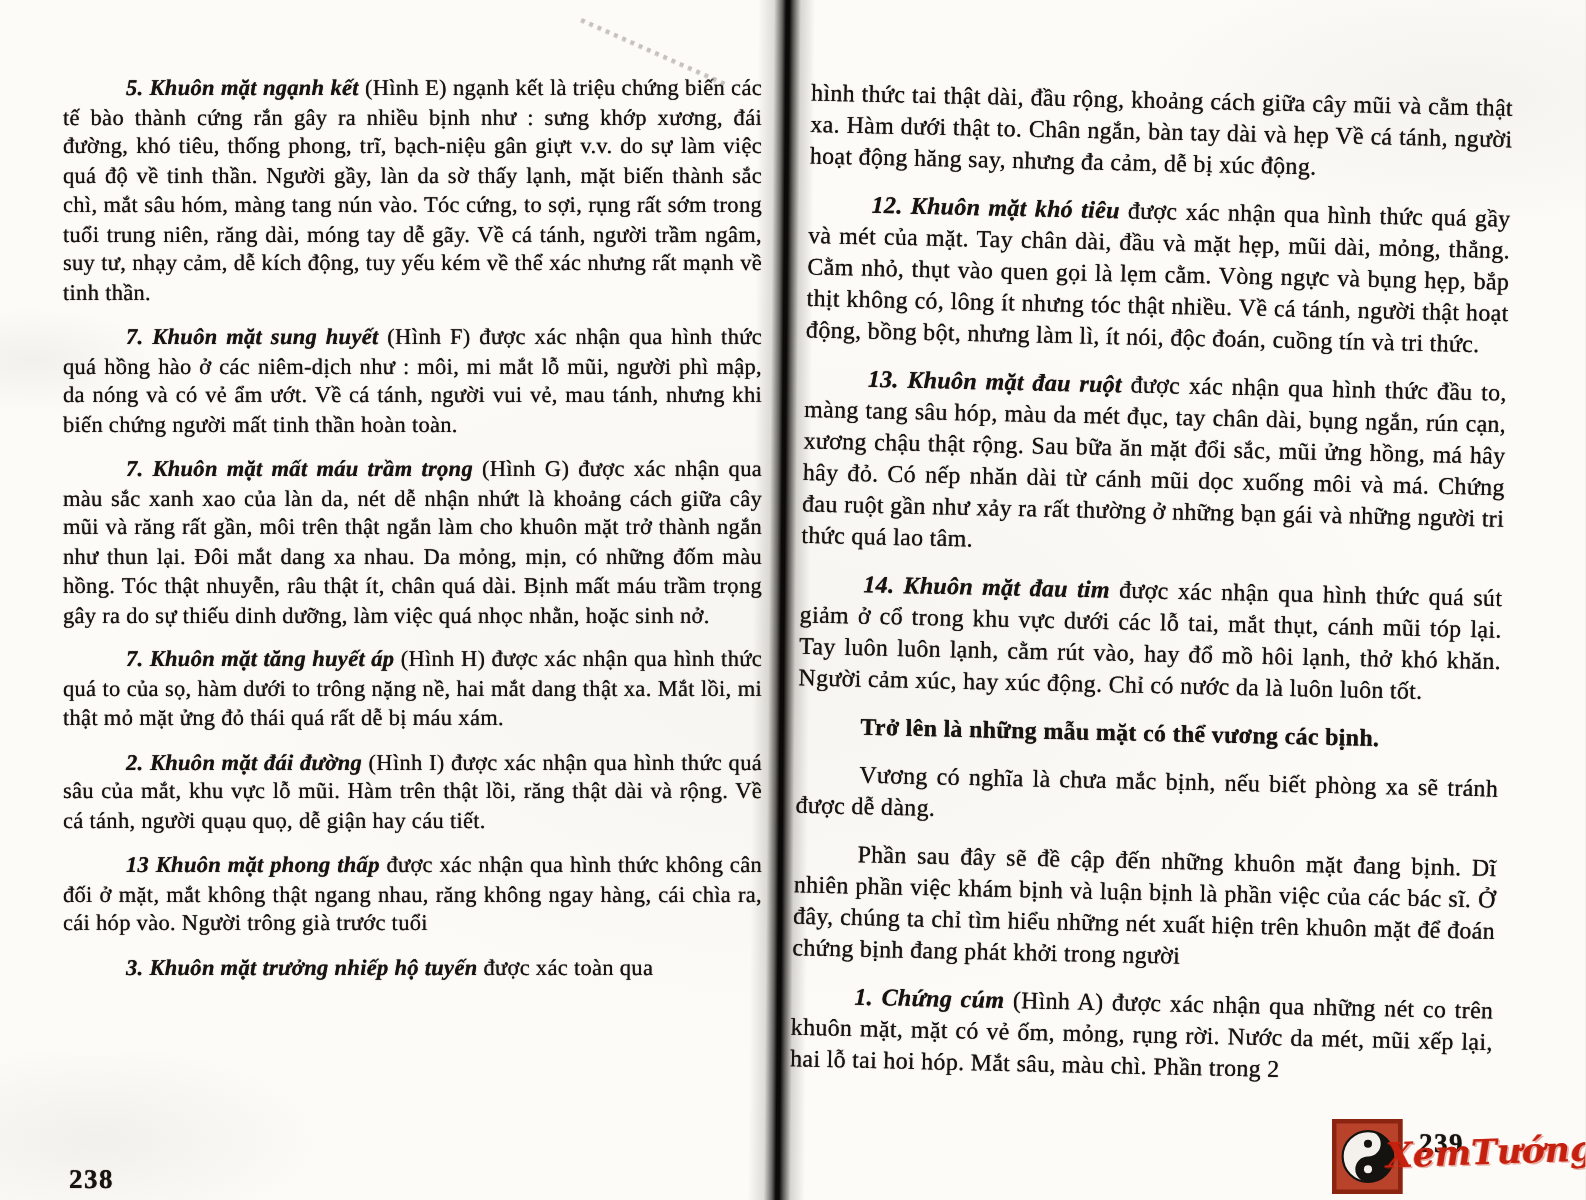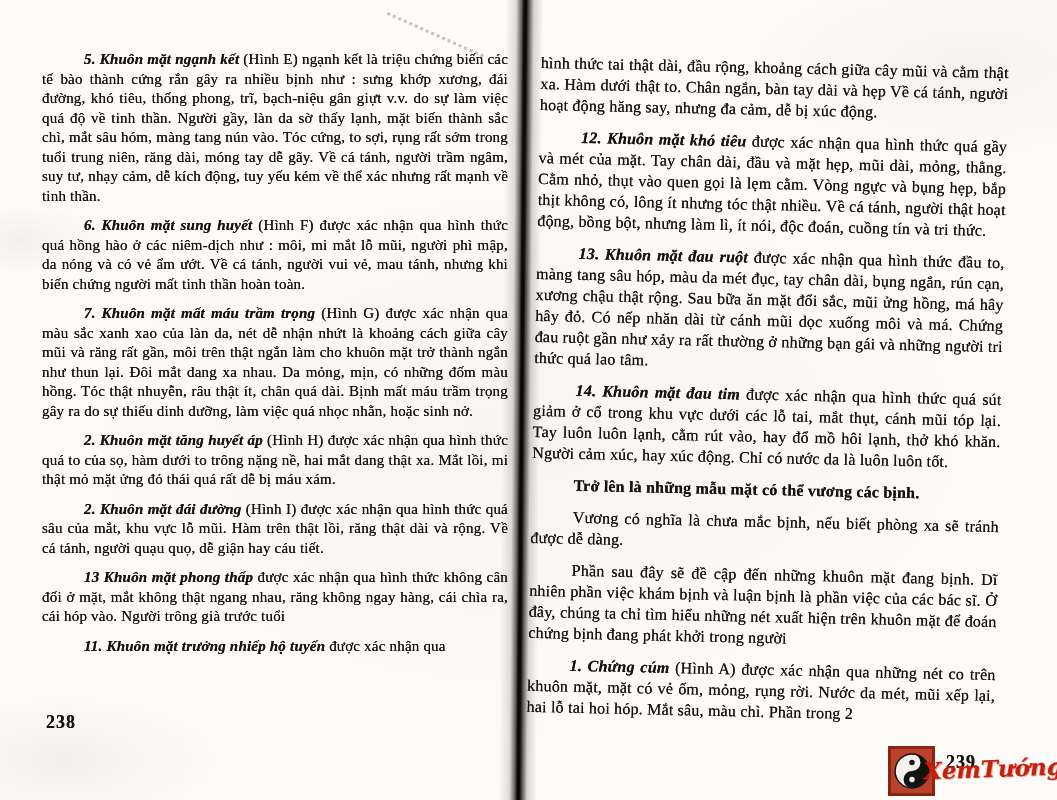--- a/index.html
+++ b/index.html
@@ -24,21 +24,21 @@
     margin:0 0 10px 0;text-align:justify;text-indent:42px;
     font-size:15px;line-height:19.5px;letter-spacing:.2px;
     text-shadow:0 0 .55px rgba(23,19,15,.95);
   }
   .page-right .para{font-size:16px;line-height:21px;margin-bottom:11px;}
   .para .lead{font-style:italic;font-weight:bold;}
   .para.no-indent{text-indent:0;}
   .para.strong{font-weight:bold;}
   .pagenum{position:absolute;font-size:18px;font-weight:bold;letter-spacing:1px;
     text-shadow:0 0 .6px rgba(23,19,15,.95);}
-  .pagenum-left{left:46px;top:712px;}
+  .pagenum-left{left:46px;top:776px;}
   .pagenum-right{left:946px;top:752px;}
   .gutter{
     position:absolute;left:502px;top:-10px;width:38px;height:822px;
     transform:rotate(.5deg);pointer-events:none;
     background:linear-gradient(to right,
       rgba(0,0,0,0) 0%, rgba(45,40,33,.15) 28%, rgba(25,22,18,.65) 42%,
       #0b0a08 49%, #0b0a08 55%, rgba(25,22,18,.7) 62%, rgba(45,40,33,.18) 75%,
       rgba(0,0,0,0) 100%);
   }
   .scratch{
@@ -60,26 +60,26 @@
     white-space:nowrap;
   }
 </style>
 </head>
 <body>
 
 <div class="canvas">
 
   <div class="page page-left">
     <p class="para"><span class="lead">5. Khuôn mặt ngạnh kết</span><span> (Hình E) ngạnh kết là triệu chứng biến các tế bào thành cứng rắn gây ra nhiều bịnh như : sưng khớp xương, đái đường, khó tiêu, thống phong, trĩ, bạch-niệu gân giựt v.v. do sự làm việc quá độ về tinh thần. Người gầy, làn da sờ thấy lạnh, mặt biến thành sắc chì, mắt sâu hóm, màng tang nún vào. Tóc cứng, to sợi, rụng rất sớm trong tuổi trung niên, răng dài, móng tay dễ gãy. Về cá tánh, người trầm ngâm, suy tư, nhạy cảm, dễ kích động, tuy yếu kém về thể xác nhưng rất mạnh về tinh thần.</span></p>
-    <p class="para"><span class="lead">6. Khuôn mặt sung huyết</span><span> (Hình F) được xác nhận qua hình thức quá hồng hào ở các niêm-dịch như : môi, mi mắt lỗ mũi, người phì mập, da nóng và có vẻ ẩm ướt. Về cá tánh, người vui vẻ, mau tánh, nhưng khi biến chứng người mất tinh thần hoàn toàn.</span></p>
+    <p class="para"><span class="lead">7. Khuôn mặt sung huyết</span><span> (Hình F) được xác nhận qua hình thức quá hồng hào ở các niêm-dịch như : môi, mi mắt lỗ mũi, người phì mập, da nóng và có vẻ ẩm ướt. Về cá tánh, người vui vẻ, mau tánh, nhưng khi biến chứng người mất tinh thần hoàn toàn.</span></p>
     <p class="para"><span class="lead">7. Khuôn mặt mất máu trầm trọng</span><span> (Hình G) được xác nhận qua màu sắc xanh xao của làn da, nét dễ nhận nhứt là khoảng cách giữa cây mũi và răng rất gần, môi trên thật ngắn làm cho khuôn mặt trở thành ngắn như thun lại. Đôi mắt dang xa nhau. Da mỏng, mịn, có những đốm màu hồng. Tóc thật nhuyễn, râu thật ít, chân quá dài. Bịnh mất máu trầm trọng gây ra do sự thiếu dinh dưỡng, làm việc quá nhọc nhằn, hoặc sinh nở.</span></p>
-    <p class="para"><span class="lead">2. Khuôn mặt tăng huyết áp</span><span> (Hình H) được xác nhận qua hình thức quá to của sọ, hàm dưới to trông nặng nề, hai mắt dang thật xa. Mắt lồi, mi thật mỏ mặt ửng đỏ thái quá rất dễ bị máu xám.</span></p>
+    <p class="para"><span class="lead">7. Khuôn mặt tăng huyết áp</span><span> (Hình H) được xác nhận qua hình thức quá to của sọ, hàm dưới to trông nặng nề, hai mắt dang thật xa. Mắt lồi, mi thật mỏ mặt ửng đỏ thái quá rất dễ bị máu xám.</span></p>
     <p class="para"><span class="lead">2. Khuôn mặt đái đường</span><span> (Hình I) được xác nhận qua hình thức quá sâu của mắt, khu vực lỗ mũi. Hàm trên thật lồi, răng thật dài và rộng. Về cá tánh, người quạu quọ, dễ giận hay cáu tiết.</span></p>
     <p class="para"><span class="lead">13 Khuôn mặt phong thấp</span><span> được xác nhận qua hình thức không cân đối ở mặt, mắt không thật ngang nhau, răng không ngay hàng, cái chìa ra, cái hóp vào. Người trông già trước tuổi</span></p>
-    <p class="para"><span class="lead">11. Khuôn mặt trưởng nhiếp hộ tuyến</span><span> được xác nhận qua</span></p>
+    <p class="para"><span class="lead">3. Khuôn mặt trưởng nhiếp hộ tuyến</span><span> được xác toàn qua</span></p>
   </div>
   <div class="pagenum pagenum-left">238</div>
 
   <div class="gutter"></div>
 
   <div class="scratch"></div>
 
   <div class="page page-right">
     <p class="para no-indent"><span>hình thức tai thật dài, đầu rộng, khoảng cách giữa cây mũi và cằm thật xa. Hàm dưới thật to. Chân ngắn, bàn tay dài và hẹp Về cá tánh, người hoạt động hăng say, nhưng đa cảm, dễ bị xúc động.</span></p>
     <p class="para"><span class="lead">12. Khuôn mặt khó tiêu</span><span> được xác nhận qua hình thức quá gầy và mét của mặt. Tay chân dài, đầu và mặt hẹp, mũi dài, mỏng, thẳng. Cằm nhỏ, thụt vào quen gọi là lẹm cằm. Vòng ngực và bụng hẹp, bắp thịt không có, lông ít nhưng tóc thật nhiều. Về cá tánh, người thật hoạt động, bồng bột, nhưng làm lì, ít nói, độc đoán, cuồng tín và tri thức.</span></p>

